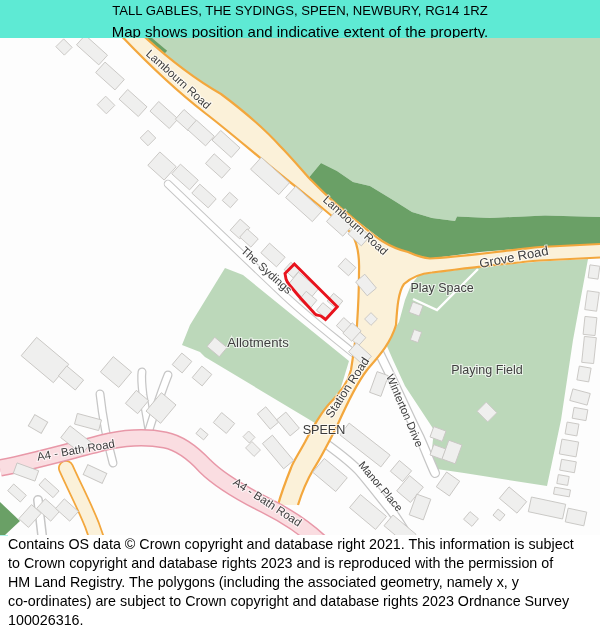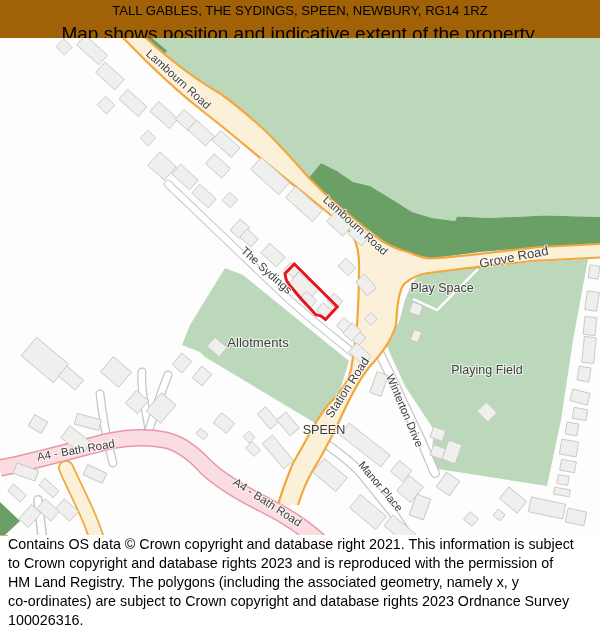--- a/index.html
+++ b/index.html
@@ -1,20 +1,20 @@
 <!DOCTYPE html>
 <html><head>
 <meta charset="utf-8">
 <style>
   html,body { margin:0; padding:0; background:#ffffff; width:600px; height:625px;
                font-family:"Liberation Sans", sans-serif; }
-  .page { position:relative; width:600px; height:625px; overflow:hidden; background:#a16207; }
+  .page { position:relative; width:600px; height:625px; overflow:hidden; background:#5eead4; }
   .hdr { position:absolute; top:0; left:0; width:100%; text-align:center; color:#000; }
   .hdr .l1 { font-size:13.1px; margin-top:3px; }
-  .hdr .l2 { font-size:19px; margin-top:5px; }
+  .hdr .l2 { font-size:15px; margin-top:5px; }
   .ftr { position:absolute; top:535px; left:8px; width:592px; font-size:14.3px;
           line-height:19px; color:#000; background:#fff; white-space:nowrap; }
 </style>
 </head>
 <body>
 <div class="page">
 
 <div class="hdr">
       <div class="l1">TALL GABLES, THE SYDINGS, SPEEN, NEWBURY, RG14 1RZ</div>
 

